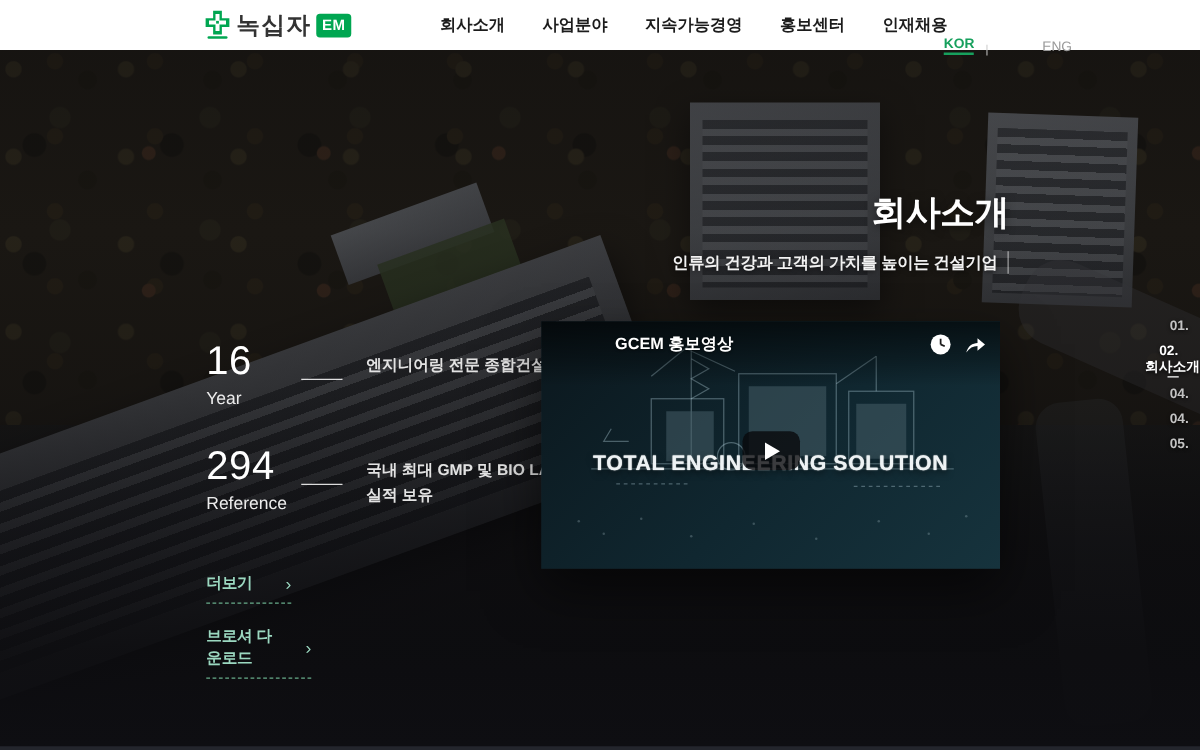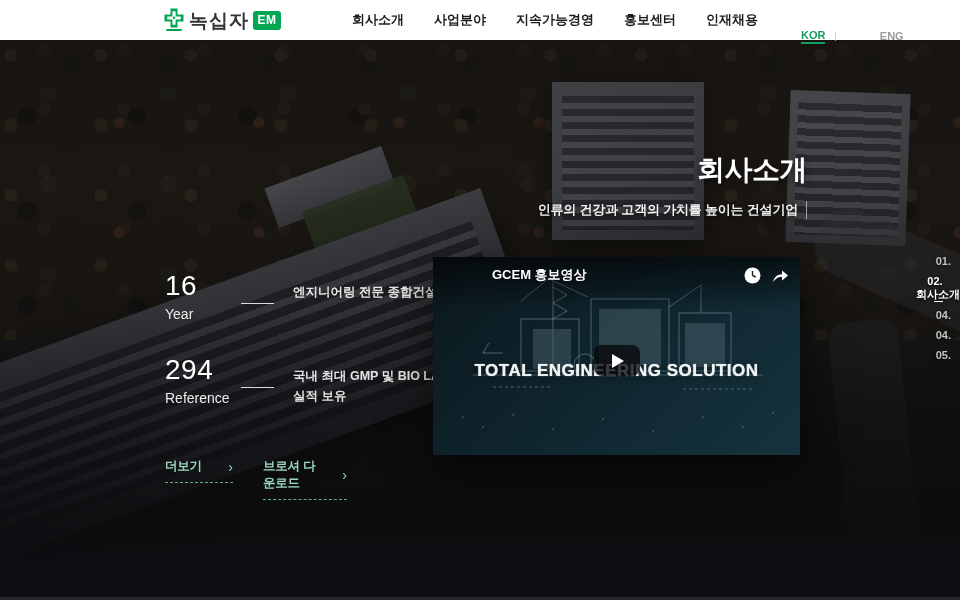--- a/index.html
+++ b/index.html
@@ -10,24 +10,24 @@
   .header { position:absolute; top:0; left:0; width:960px; height:40px; background:#ffffff; z-index:30;border-radius:13px; }
   .logo { position:absolute; left:163px; top:8px; display:flex; align-items:center; gap:4px; cursor:pointer; }
   .logo-cross { width:22px; height:24px; display:flex; flex-direction:column; align-items:center; }
   .logo-brand { font-size:19px; font-weight:800; color:#333; letter-spacing:1px; line-height:1; }
   .logo-badge { display:inline-flex; align-items:center; justify-content:center; width:28px; height:19px; border-radius:3px; background:#00A651; color:#fff; font-size:12px; font-weight:800; letter-spacing:0.5px; }
   .logo-sub-bar { width:16px; height:2px; background:#00A651; margin-top:1px; border-radius:1px; }
 
   .nav { position:absolute; left:352px; top:0; height:40px; display:flex; align-items:center; gap:30px; }
   .nav-item { font-size:13px; font-weight:700; color:#1c1c1c; cursor:pointer; white-space:nowrap; }
 
-  .lang { position:absolute; left:755px; top:16px; height:40px; display:flex; align-items:center; gap:9px;margin-left:46px; }
+  .lang { position:absolute; left:755px; top:4px; height:40px; display:flex; align-items:flex-end; gap:9px; }
   .lang-kor { font-size:11px; font-weight:800; color:#17a05d; border-bottom:2px solid #17a05d; padding-bottom:1px; cursor:pointer; }
   .lang-div { font-size:9px; color:#c9c9c9; }
-  .lang-eng { font-size:11px; font-weight:700; color:#9a9a9a; cursor:pointer;padding-left:34px; }
+  .lang-eng { font-size:11px; font-weight:400; color:#9a9a9a; cursor:pointer;padding-left:34px; }
 
   
   .hero { position:absolute; top:40px; left:0; width:960px; height:560px; overflow:hidden; background:#16161a; }
 
   
   .bg-forest { position:absolute; inset:0; height:340px;
     background-color:#262119;
     background-image:
       radial-gradient(circle at 12% 22%, #3a3322 0 6px, transparent 7px),
       radial-gradient(circle at 40% 60%, #2e2a1e 0 8px, transparent 9px),
@@ -76,27 +76,27 @@
   .hero-heading { position:absolute; top:112px; right:153px; text-align:right; z-index:5; }
   .hero-title { font-size:28px; font-weight:800; color:#ffffff; letter-spacing:-0.5px; line-height:1.25; text-shadow:0 2px 8px rgba(0,0,0,0.5); }
   .hero-sub-row { display:flex; align-items:center; justify-content:flex-end; gap:8px; margin-top:14px; }
   .hero-subtitle { font-size:13px; font-weight:600; color:#f2f2f2; letter-spacing:-0.2px; text-shadow:0 1px 4px rgba(0,0,0,0.6); }
   .subtitle-divider { width:1px; height:18px; background:rgba(255,255,255,0.55); }
 
   
   .stat { position:absolute; left:165px; width:300px; color:#fff; z-index:5; }
   .stat-1 { top:232px; }
   .stat-2 { top:316px; }
-  .stat-value { font-size:28px; font-weight:400; line-height:1; letter-spacing:0.5px; }
+  .stat-value { font-size:32px; font-weight:400; line-height:1; letter-spacing:0.5px; }
   .stat-unit { font-size:14px; font-weight:400; color:#ececec; margin-top:6px; }
   .stat-line { position:absolute; left:76px; top:31px; width:33px; height:1px; background:rgba(255,255,255,0.85); }
   .stat-desc { position:absolute; left:128px; top:10px; font-size:12.5px; line-height:20px; color:#e3e3e3; font-weight:600; white-space:nowrap; }
 
   
-  .hero-links { position:absolute; left:165px; top:418px; display:flex; gap:30px; z-index:6; }
+  .hero-links { position:absolute; left:165px; top:418px; display:flex; gap:18px; z-index:6;flex-direction:column; }
   .hero-link { display:flex; flex-direction:column; cursor:pointer; }
   .hero-link-row { display:flex; align-items:center; justify-content:space-between; gap:18px; }
   .hero-link-label { font-size:12.5px; font-weight:700; color:#9bd8c0; letter-spacing:-0.2px; }
   .hero-link-arrow { font-size:14px; color:#9bd8c0; line-height:1; }
   .hero-link-dash { margin-top:7px; border-bottom:1px dashed rgba(120,200,160,0.85); }
 
   
   .video-panel { position:absolute; left:433px; top:217px; width:367px; height:198px; z-index:10;
     background:linear-gradient(135deg,#0b171d 0%, #102730 55%, #16333d 100%);
     box-shadow:0 18px 40px rgba(0,0,0,0.55); overflow:hidden; cursor:pointer; }

